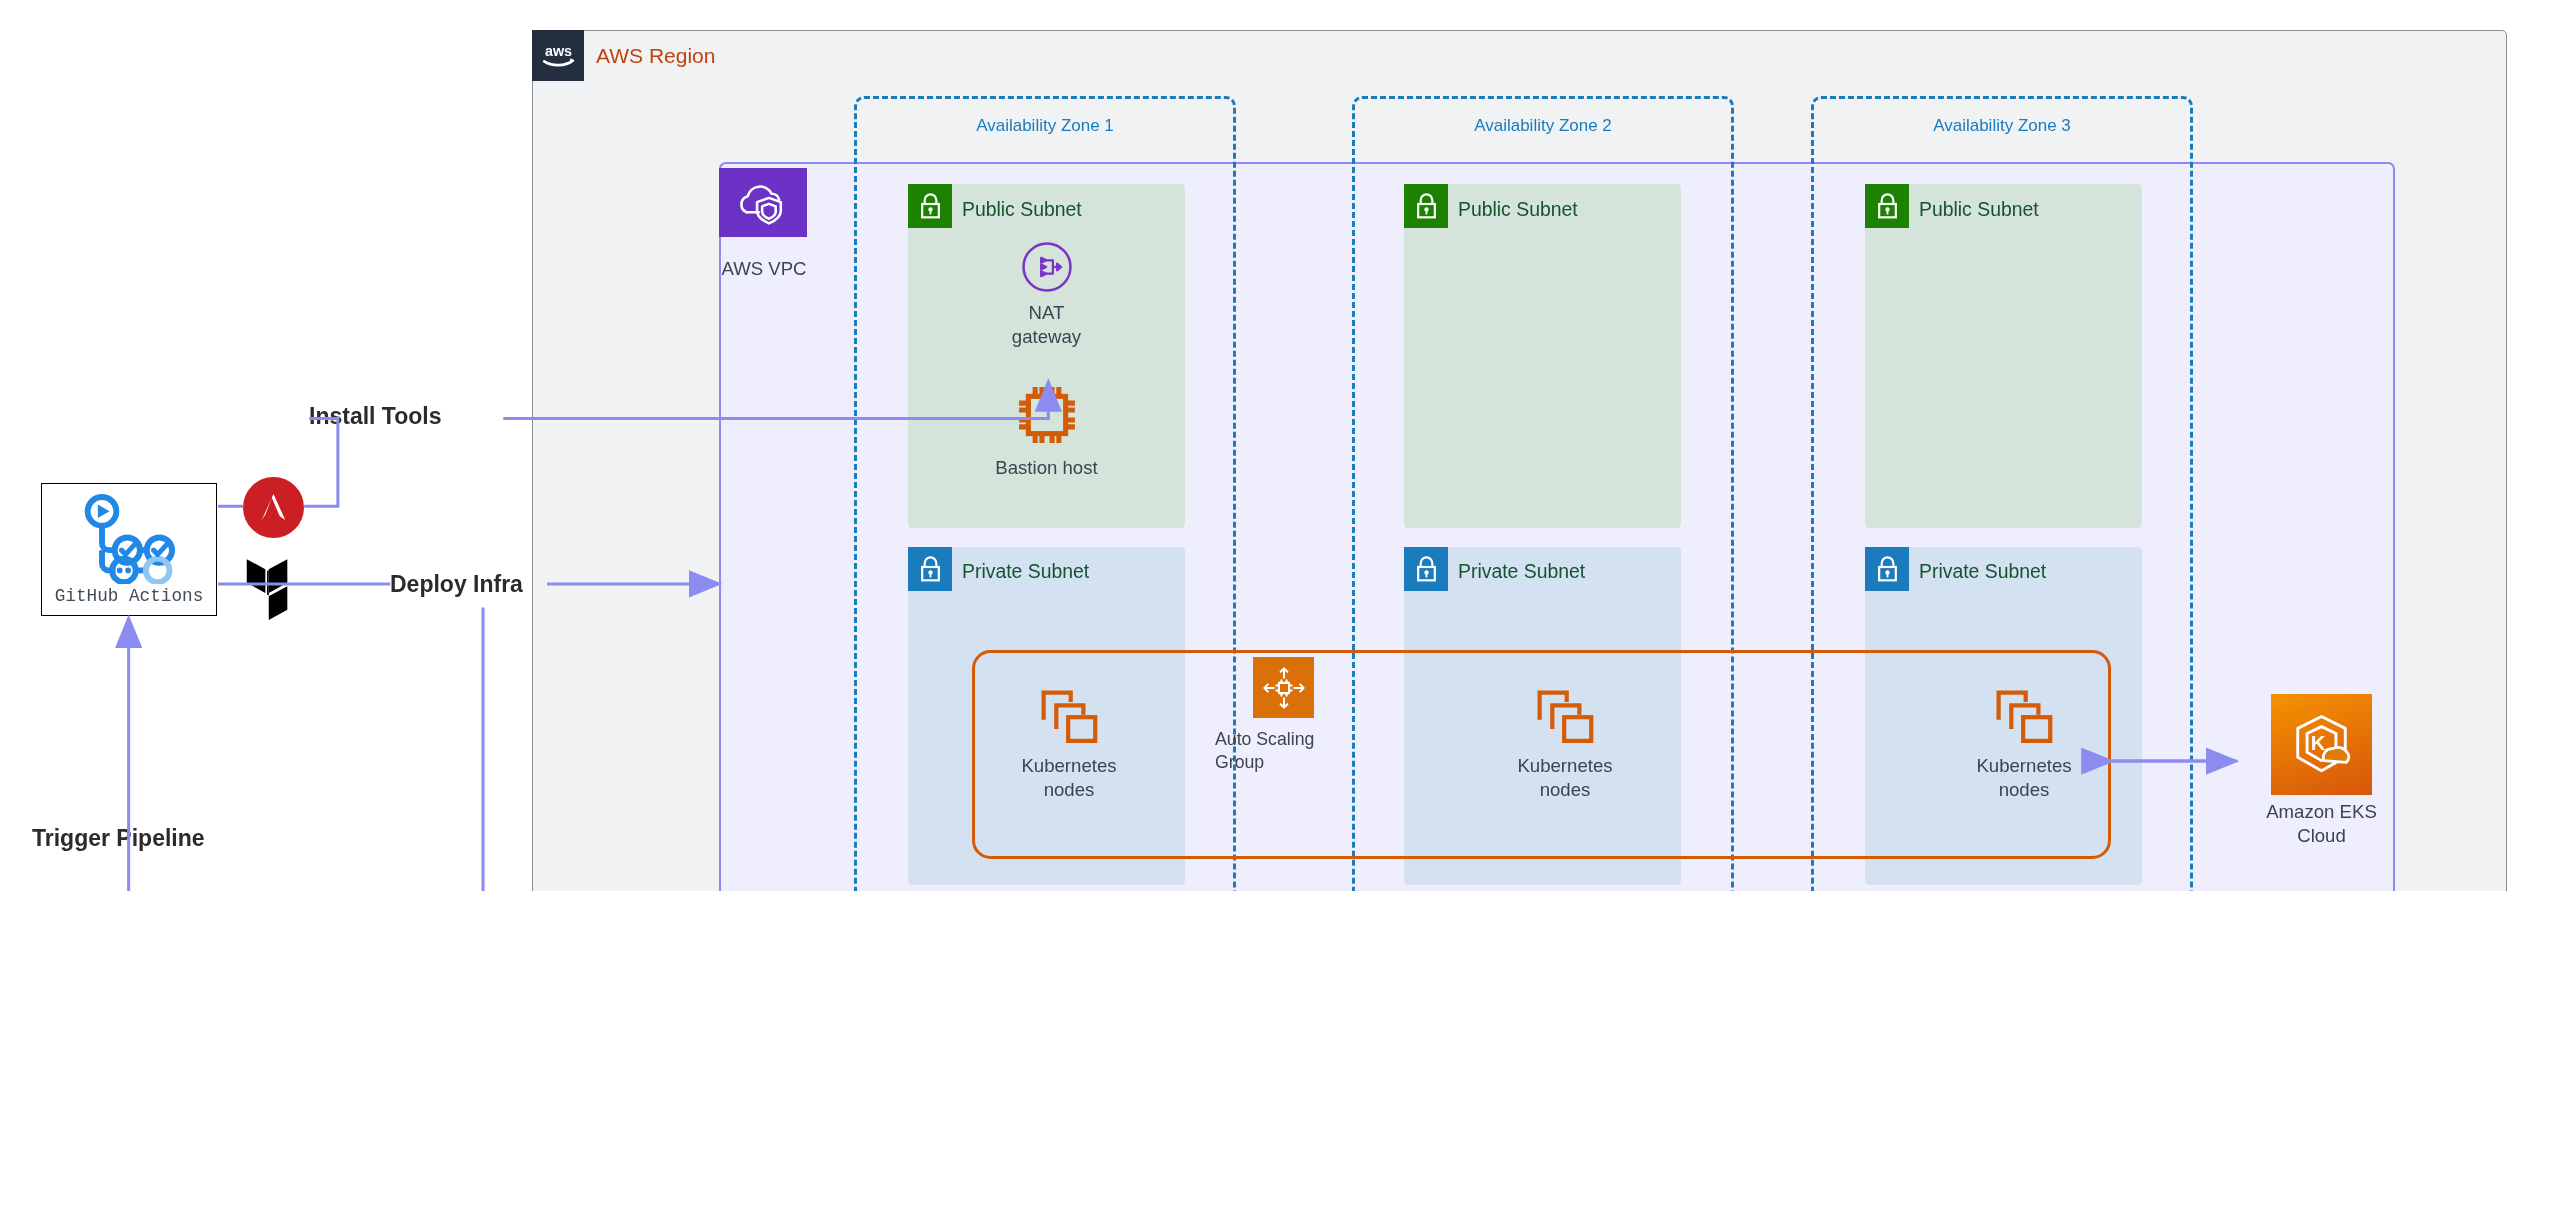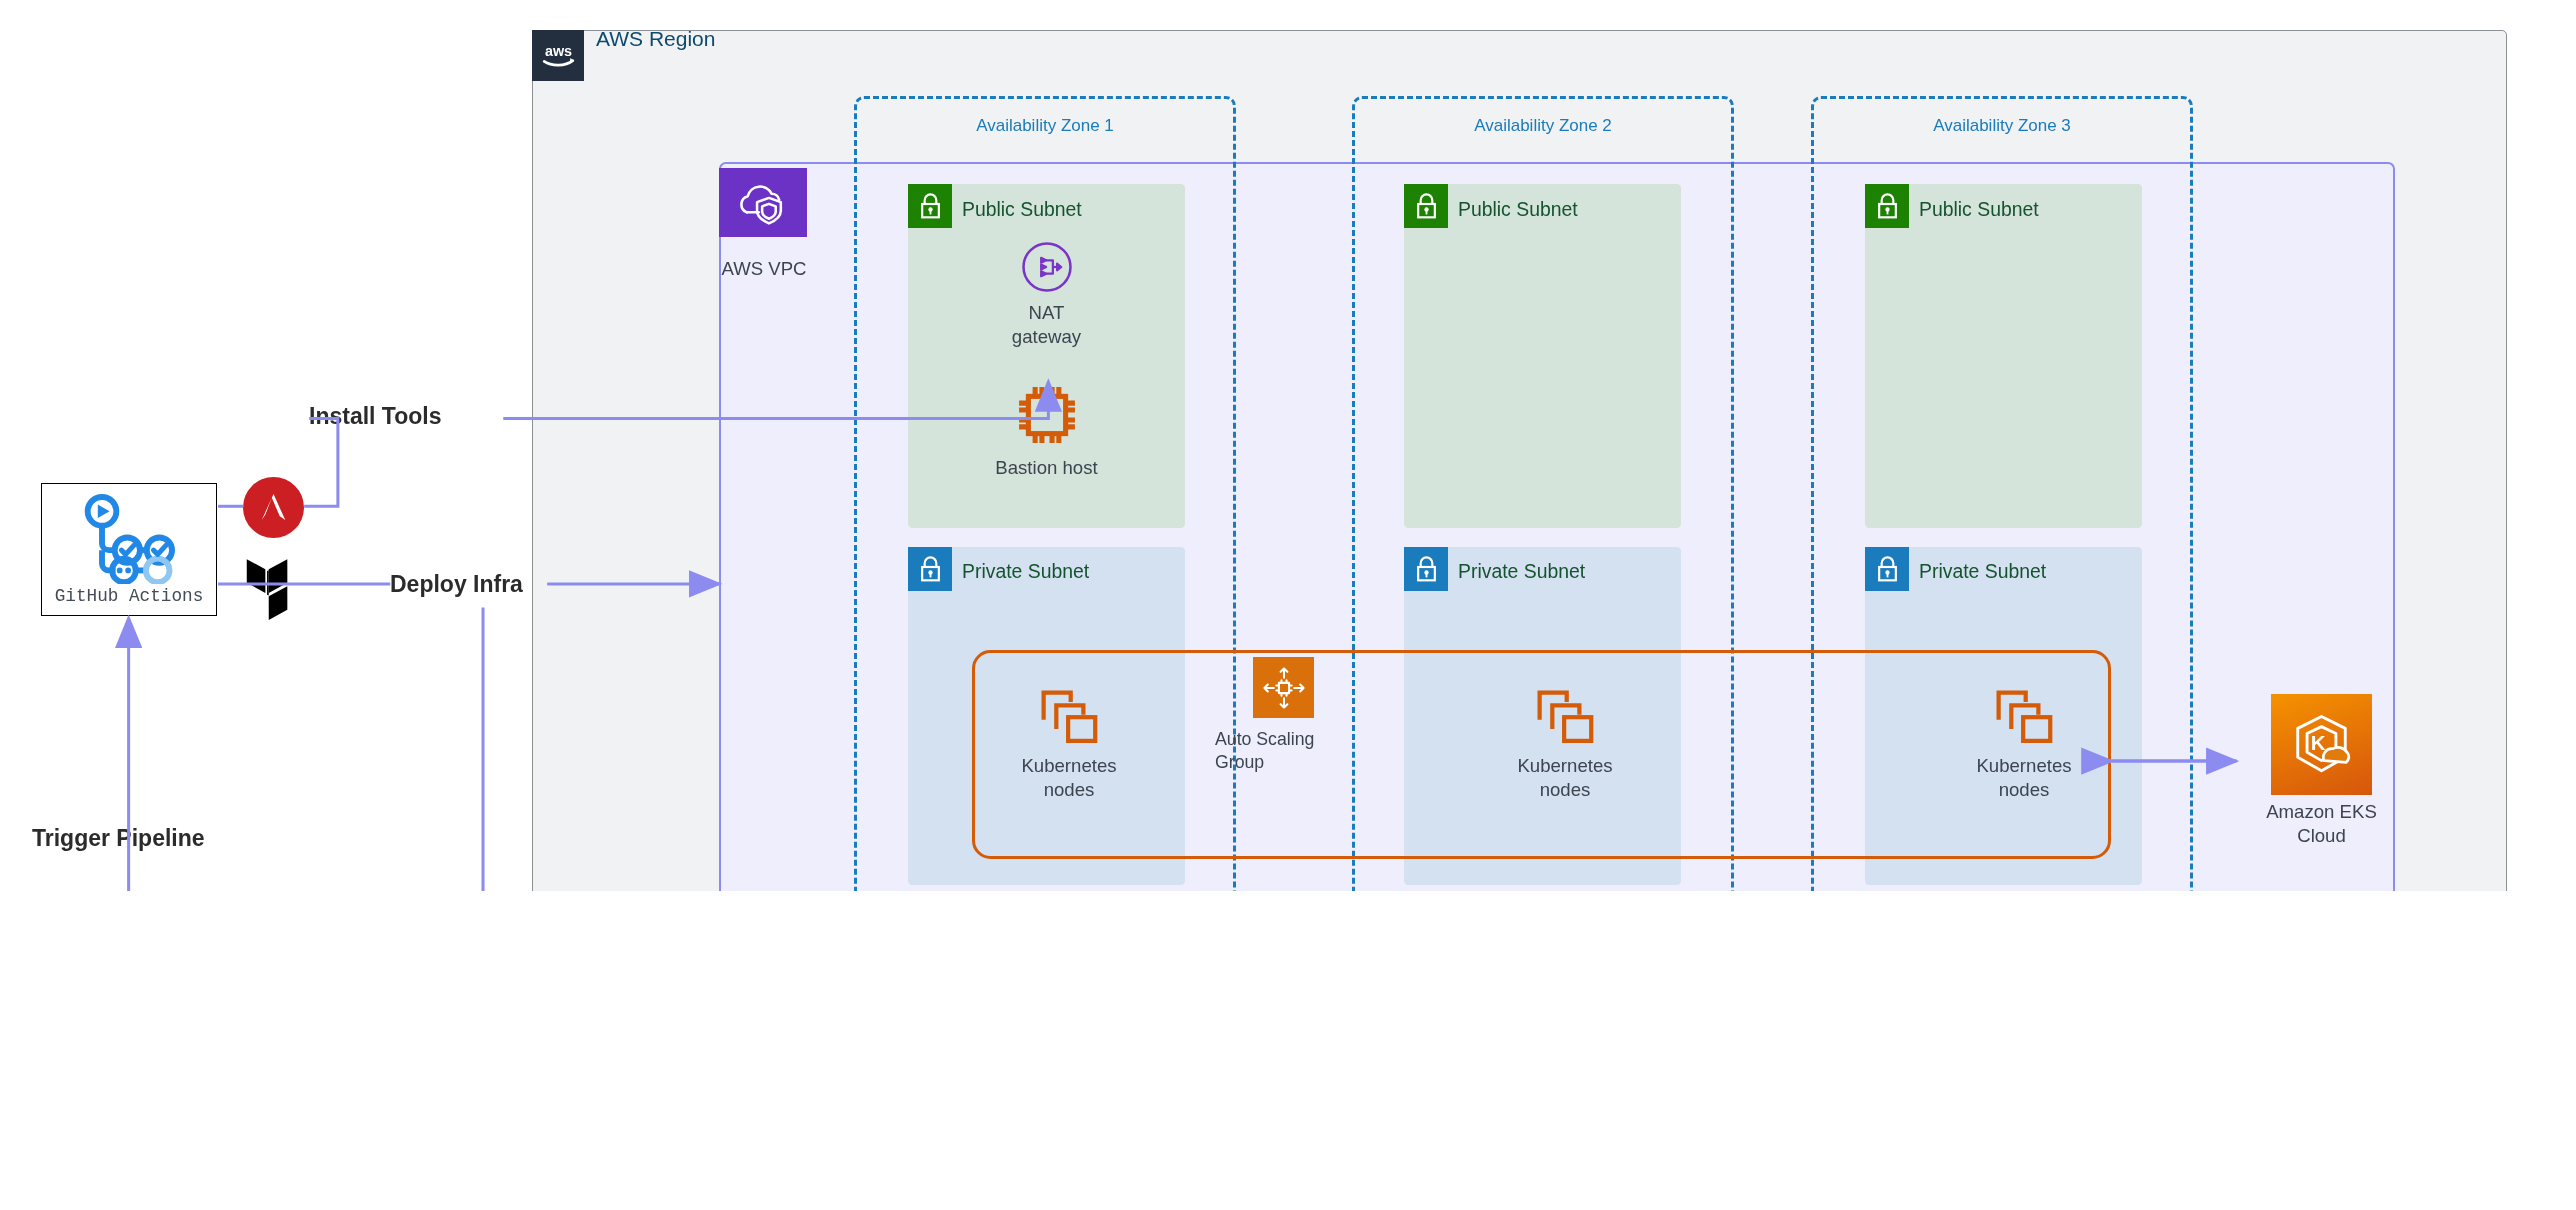--- a/index.html
+++ b/index.html
@@ -26,22 +26,22 @@
     border-radius: 5px;
   }
   #aws-badge {
     left: 532px; top: 30px;
     width: 52px; height: 51px;
     background: #232f3e;
     display: flex; align-items: center; justify-content: center;
   }
   #aws-badge svg { display:block; }
   #region-title {
-    left: 596px; top: 27px;
-    font-size: 21px; color: #0c4a6e;
+    left: 596px; top: 44px;
+    font-size: 21px; color: #c2410c;
     white-space: nowrap;
   }
   #region-arrow {
     left: 2469px; top: 1144px;
     width: 0; height: 0;
     border-left: 14.3px solid #8c8cf0;
     border-top: 8.4px solid transparent;
     border-bottom: 8.4px solid transparent;
   }
 

